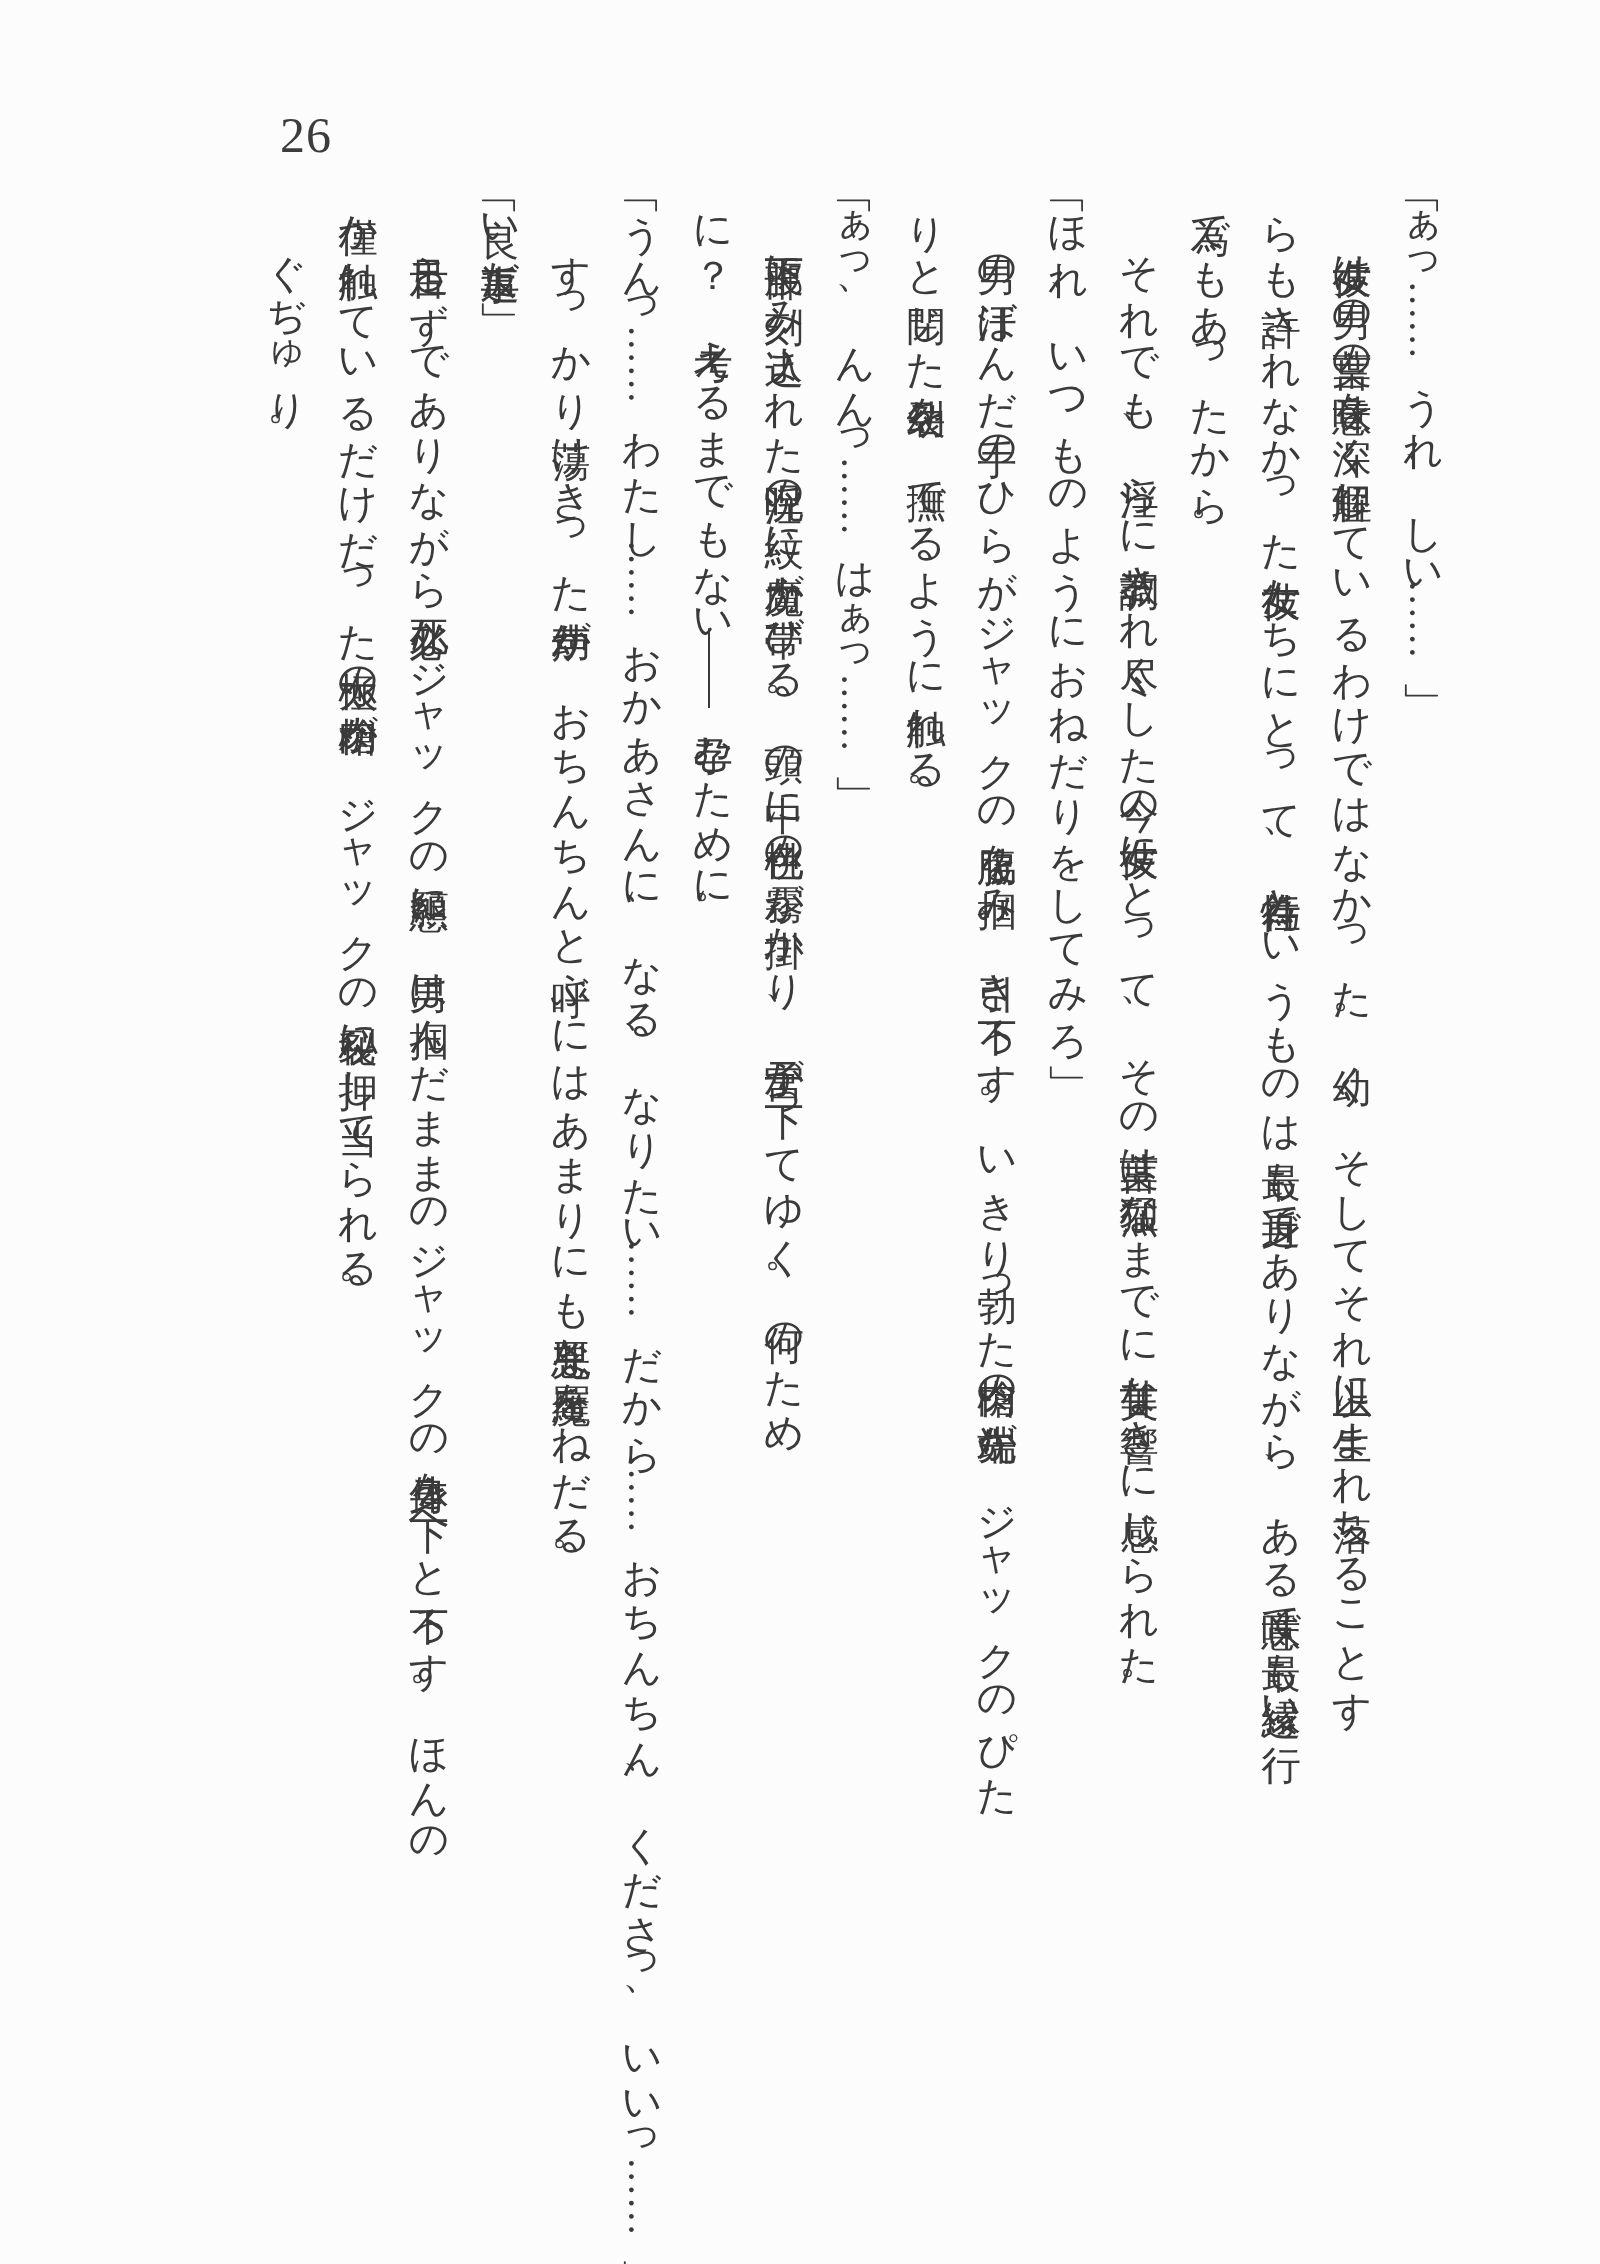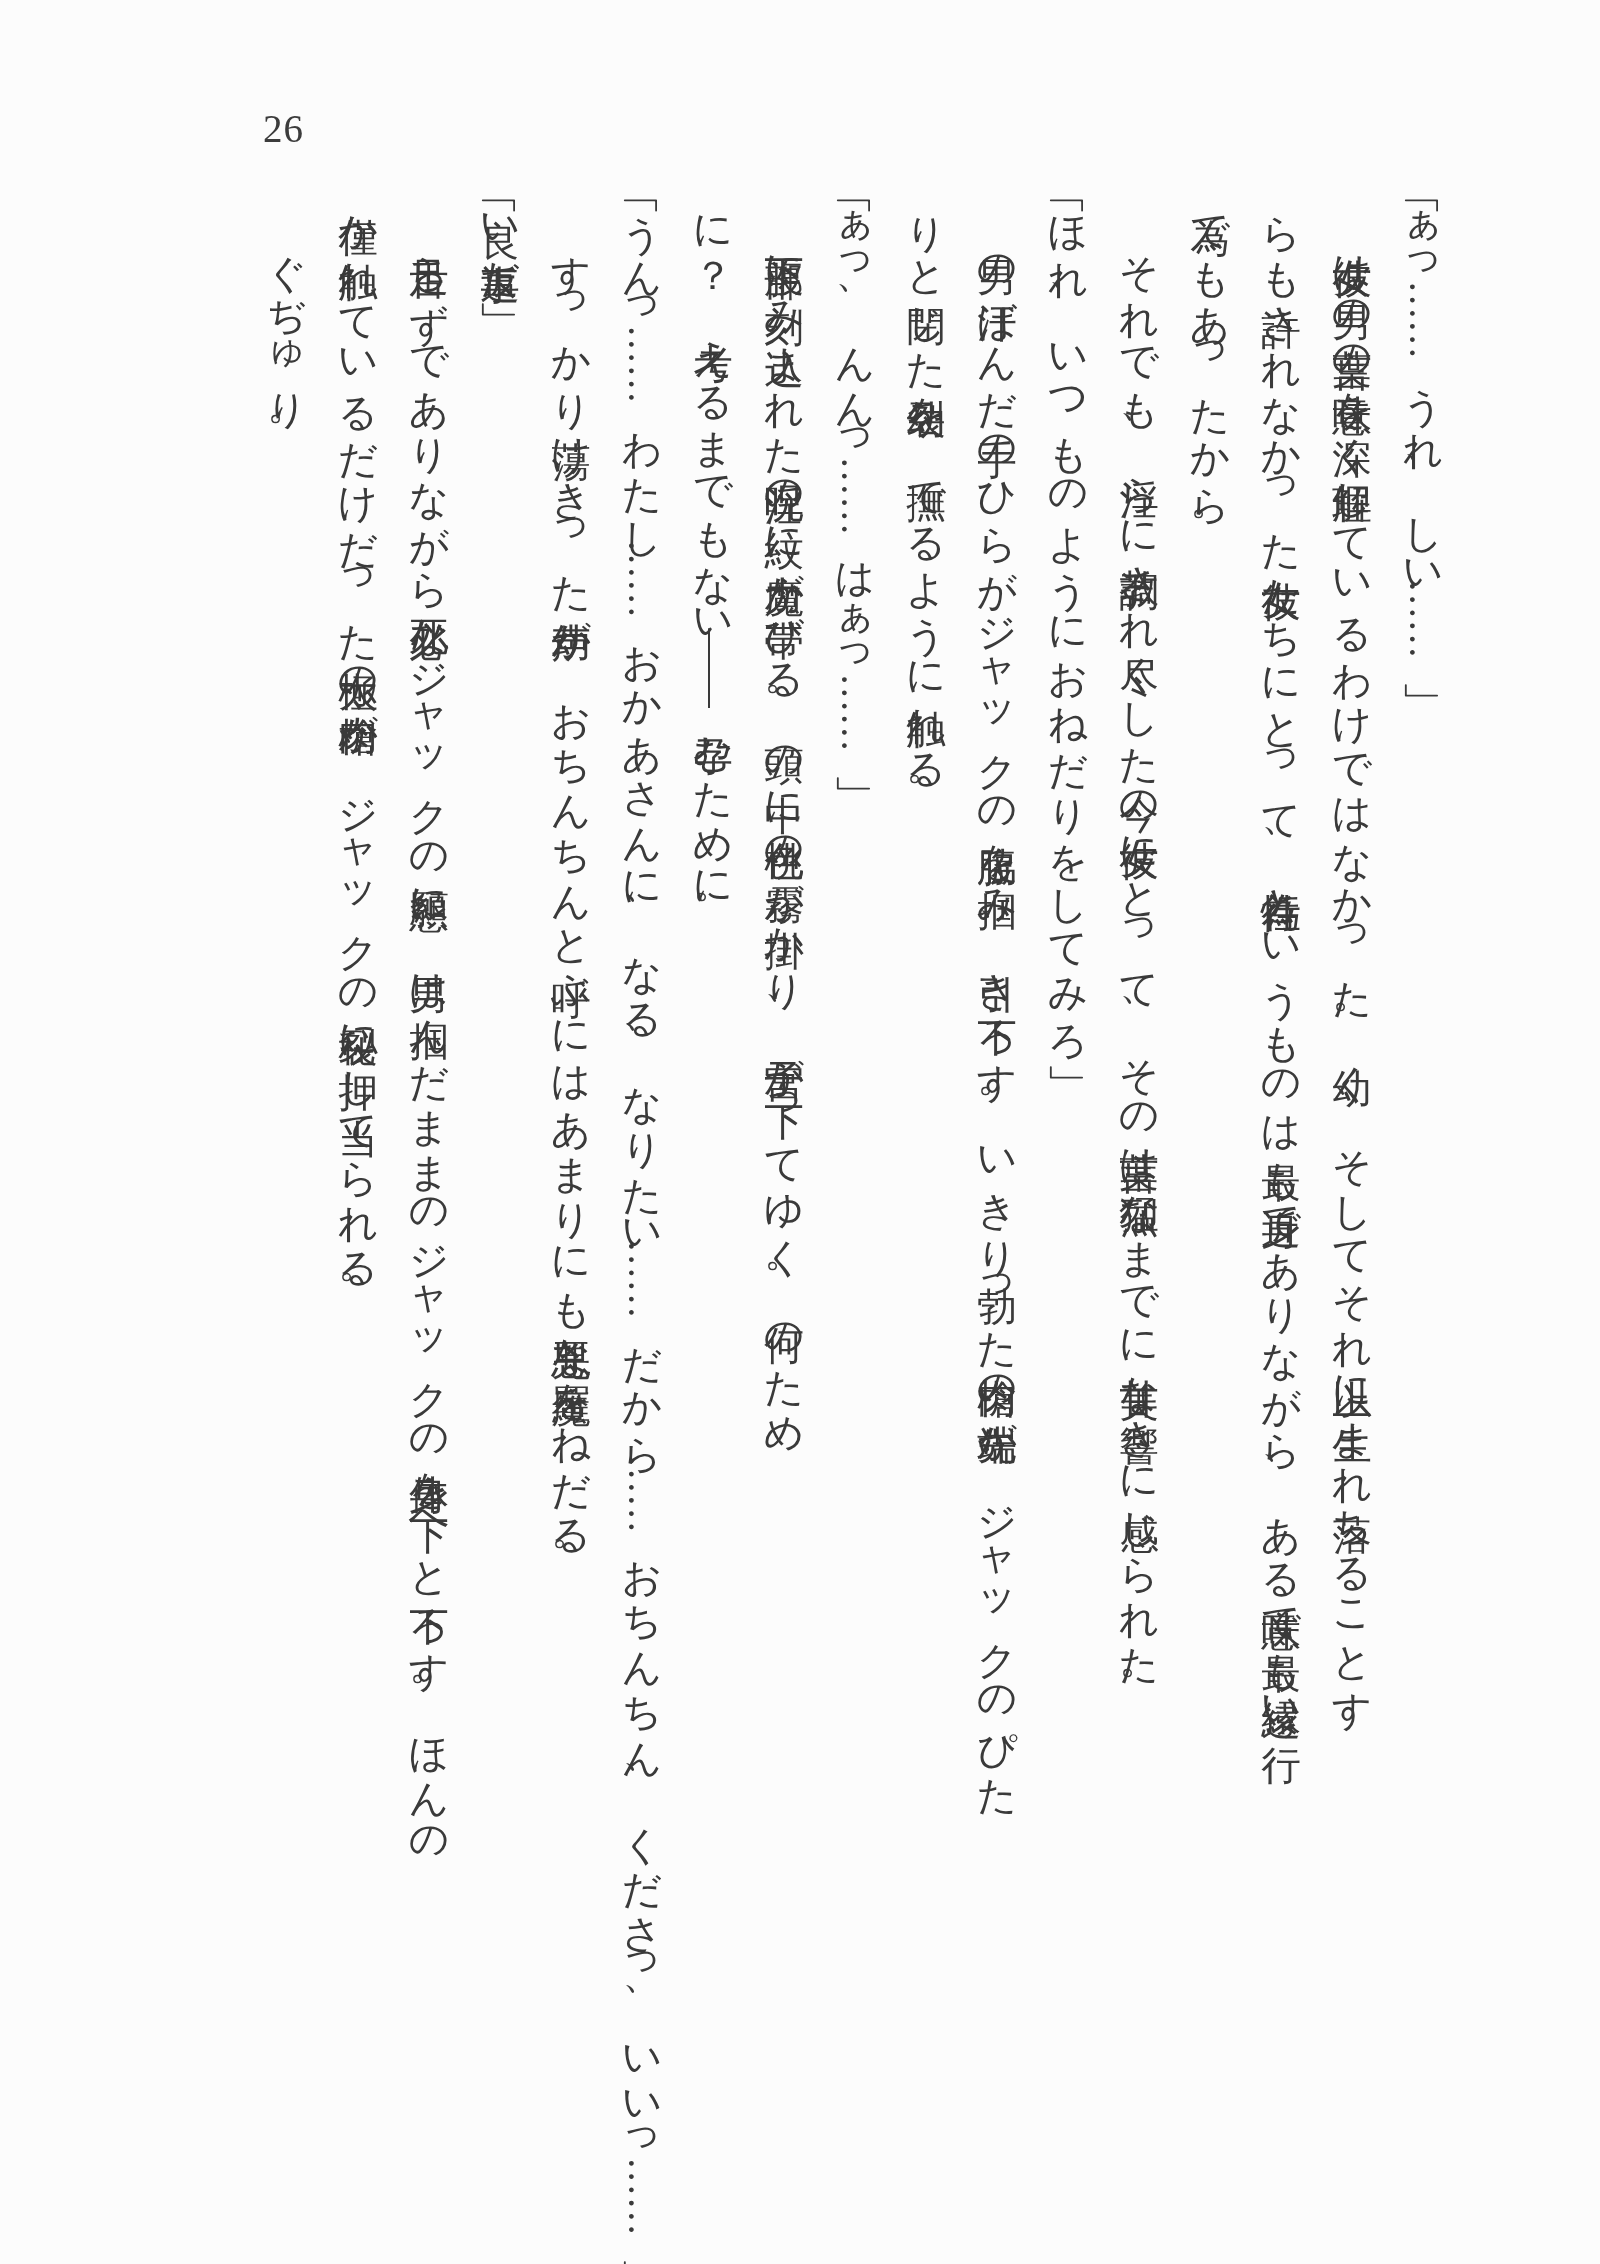--- a/index.html
+++ b/index.html
@@ -13,23 +13,23 @@
     background: #fcfcfc;
     overflow: hidden;
     font-family: "Liberation Serif", "DejaVu Serif", serif;
   }
   .page {
     position: absolute;
     inset: 0;
   }
   .page-number {
     position: absolute;
-    left: 263px;
+    left: 280px;
     top: 106px;
-    font-size: 39px;
+    font-size: 50px;
     letter-spacing: 1px;
     color: #3c3c3c;
   }
   .text-block {
     position: absolute;
     top: 188px;
     right: 142px;
     height: 1944px;
     writing-mode: vertical-rl;
     text-orientation: mixed;

